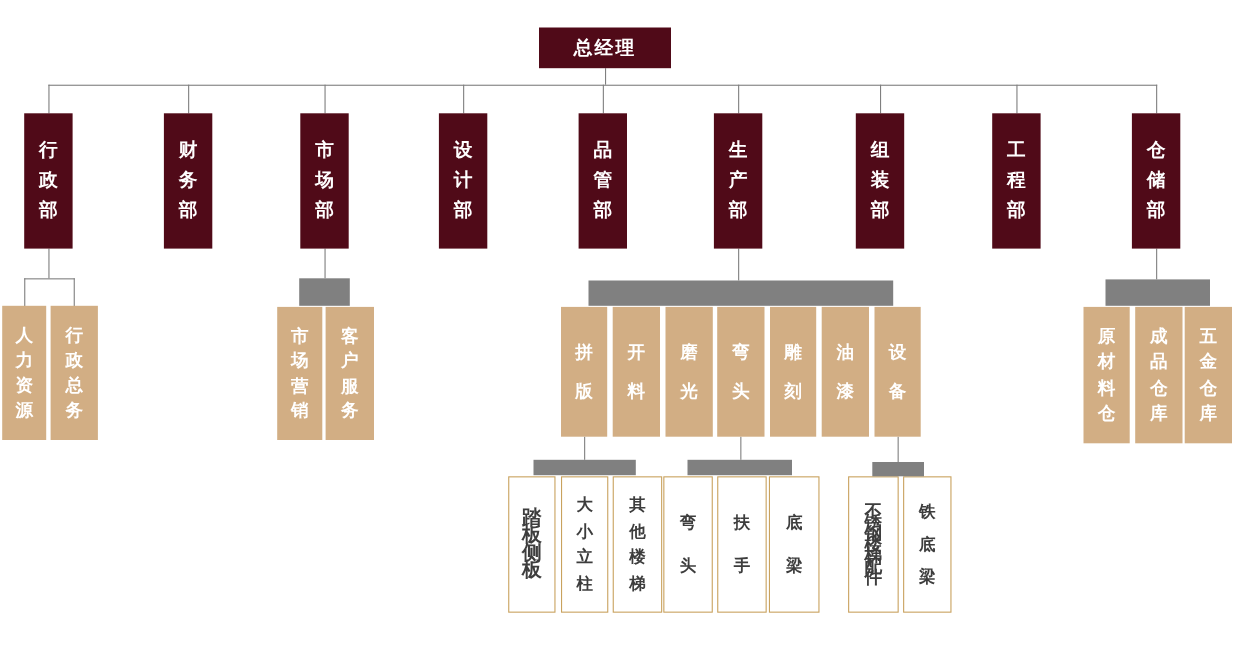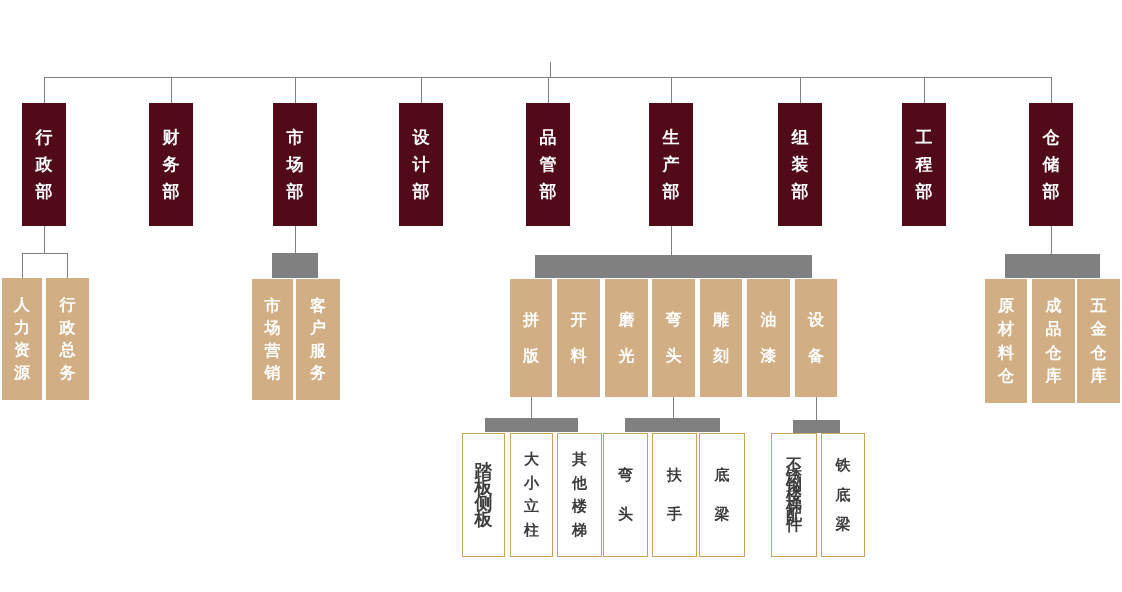--- a/index.html
+++ b/index.html
@@ -60,20 +60,23 @@
   <div class="l" style="left:673px;top:397px;width:1px;height:21px"></div>
   <div class="l" style="left:816px;top:397px;width:1px;height:23px"></div>
 
   <div class="bar" style="left:272px;top:253px;width:46px;height:25px"></div>
   <div class="bar" style="left:535px;top:255px;width:277px;height:23px"></div>
   <div class="bar" style="left:1005px;top:254px;width:95px;height:24px"></div>
   <div class="bar" style="left:485px;top:418px;width:93px;height:14px"></div>
   <div class="bar" style="left:625px;top:418px;width:95px;height:14px"></div>
   <div class="bar" style="left:793px;top:420px;width:47px;height:13px"></div>
 
+  <div class="node lv1" style="left:490px;top:25px;width:120px;height:37px">
+    <span>总经理</span>
+  </div>
 
   <div class="node lv2 vtext" style="left:22px;top:103px;width:44px;height:123px">
       <span>行</span>
       <span>政</span>
       <span>部</span>
     </div>
   <div class="node lv2 vtext" style="left:149px;top:103px;width:44px;height:123px">
       <span>财</span>
       <span>务</span>
       <span>部</span>

